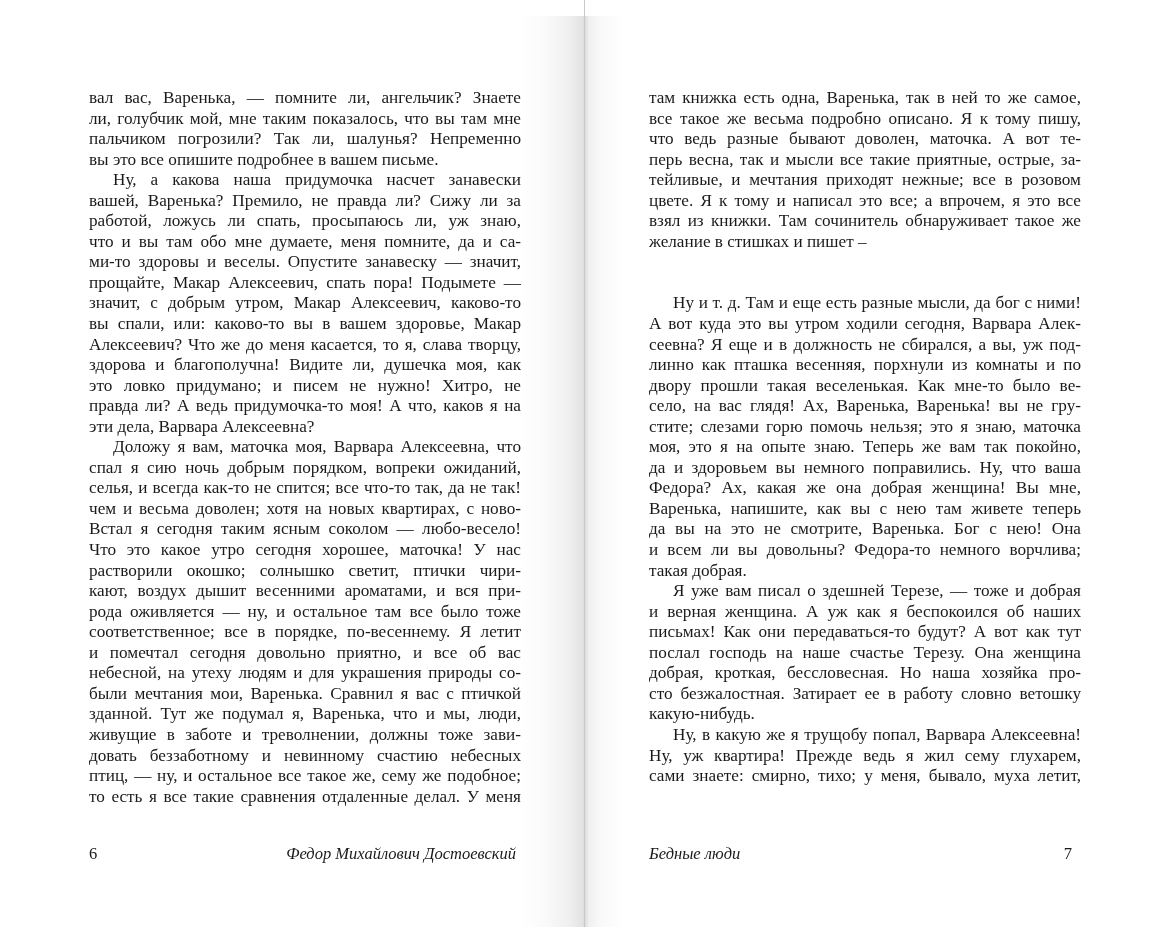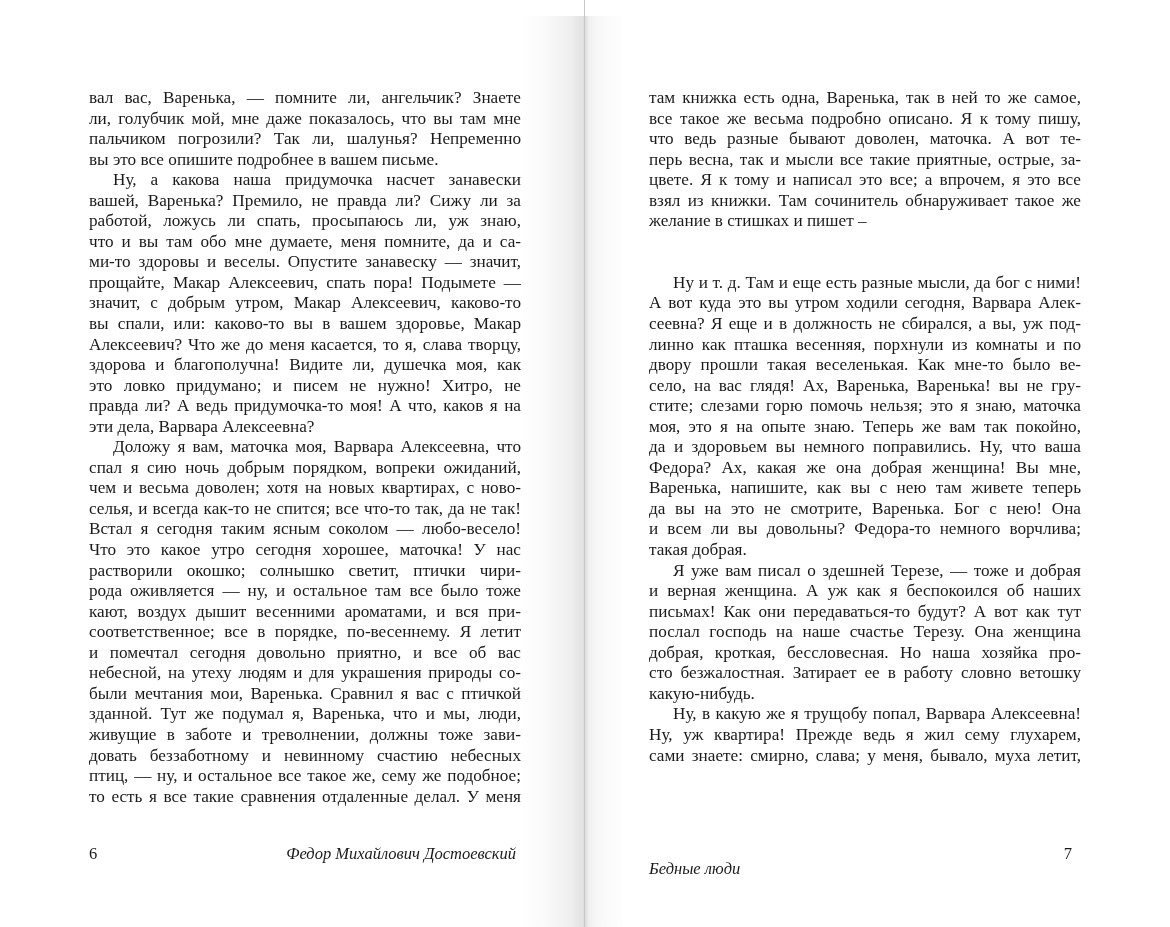--- a/index.html
+++ b/index.html
@@ -79,76 +79,77 @@
     line-height: 20px;
   }
   .folio {
     font-style: normal;
   }
   .running-head {
     font-style: italic;
   }
   .page-left .folio { left: 89px; }
   .page-left .running-head { right: 69px; text-align: left; }
-  .page-right .running-head { left: 64px; margin-top: 15px; }
+  .page-right .running-head { left: 64px; }
   .page-right .folio { left: 1067px; left: auto; right: 98px; }
 </style>
 </head>
 <body>
 
 <div class="spread">
 
   <div class="page page-left">
     <div class="column" id="left-column">
         <span class="line">вал вас, Варенька, — помните ли, ангельчик? Знаете</span>
-        <span class="line">ли, голубчик мой, мне даже показалось, что вы там мне</span>
+        <span class="line">ли, голубчик мой, мне таким показалось, что вы там мне</span>
         <span class="line">пальчиком погрозили? Так ли, шалунья? Непременно</span>
         <span class="line last">вы это все опишите подробнее в вашем письме.</span>
         <span class="line indent">Ну, а какова наша придумочка насчет занавески</span>
         <span class="line">вашей, Варенька? Премило, не правда ли? Сижу ли за</span>
         <span class="line">работой, ложусь ли спать, просыпаюсь ли, уж знаю,</span>
         <span class="line">что и вы там обо мне думаете, меня помните, да и са-</span>
         <span class="line">ми-то здоровы и веселы. Опустите занавеску — значит,</span>
         <span class="line">прощайте, Макар Алексеевич, спать пора! Подымете —</span>
         <span class="line">значит, с добрым утром, Макар Алексеевич, каково-то</span>
         <span class="line">вы спали, или: каково-то вы в вашем здоровье, Макар</span>
         <span class="line">Алексеевич? Что же до меня касается, то я, слава творцу,</span>
         <span class="line">здорова и благополучна! Видите ли, душечка моя, как</span>
         <span class="line">это ловко придумано; и писем не нужно! Хитро, не</span>
         <span class="line">правда ли? А ведь придумочка-то моя! А что, каков я на</span>
         <span class="line last">эти дела, Варвара Алексеевна?</span>
         <span class="line indent">Доложу я вам, маточка моя, Варвара Алексеевна, что</span>
         <span class="line">спал я сию ночь добрым порядком, вопреки ожиданий,</span>
+        <span class="line">селья, и всегда как-то не спится; все что-то так, да не так!</span>
         <span class="line">чем и весьма доволен; хотя на новых квартирах, с ново-</span>
-        <span class="line">селья, и всегда как-то не спится; все что-то так, да не так!</span>
         <span class="line">Встал я сегодня таким ясным соколом — любо-весело!</span>
         <span class="line">Что это какое утро сегодня хорошее, маточка! У нас</span>
         <span class="line">растворили окошко; солнышко светит, птички чири-</span>
+        <span class="line">кают, воздух дышит весенними ароматами, и вся при-</span>
         <span class="line">рода оживляется — ну, и остальное там все было тоже</span>
-        <span class="line">кают, воздух дышит весенними ароматами, и вся при-</span>
         <span class="line">соответственное; все в порядке, по-весеннему. Я летит</span>
         <span class="line">и помечтал сегодня довольно приятно, и все об вас</span>
         <span class="line">небесной, на утеху людям и для украшения природы со-</span>
         <span class="line">были мечтания мои, Варенька. Сравнил я вас с птичкой</span>
         <span class="line">зданной. Тут же подумал я, Варенька, что и мы, люди,</span>
         <span class="line">живущие в заботе и треволнении, должны тоже зави-</span>
         <span class="line">довать беззаботному и невинному счастию небесных</span>
         <span class="line">птиц, — ну, и остальное все такое же, сему же подобное;</span>
         <span class="line">то есть я все такие сравнения отдаленные делал. У меня</span>
       </div>
     <div class="footer folio">6</div>
     <div class="footer running-head">Федор Михайлович Достоевский</div>
   </div>
 
   <div class="page page-right">
     <div class="column" id="right-column">
         <span class="line">там книжка есть одна, Варенька, так в ней то же самое,</span>
         <span class="line">все такое же весьма подробно описано. Я к тому пишу,</span>
         <span class="line">что ведь разные бывают доволен, маточка. А вот те-</span>
         <span class="line">перь весна, так и мысли все такие приятные, острые, за-</span>
+        <span class="line">тейливые, и мечтания приходят нежные; все в розовом</span>
         <span class="line">цвете. Я к тому и написал это все; а впрочем, я это все</span>
         <span class="line">взял из книжки. Там сочинитель обнаруживает такое же</span>
         <span class="line last">желание в стишках и пишет –</span>
         <span class="line last blank"></span>
         <span class="line last blank"></span>
         <span class="line indent">Ну и т. д. Там и еще есть разные мысли, да бог с ними!</span>
         <span class="line">А вот куда это вы утром ходили сегодня, Варвара Алек-</span>
         <span class="line">сеевна? Я еще и в должность не сбирался, а вы, уж под-</span>
         <span class="line">линно как пташка весенняя, порхнули из комнаты и по</span>
         <span class="line">двору прошли такая веселенькая. Как мне-то было ве-</span>
@@ -163,20 +164,20 @@
         <span class="line last">такая добрая.</span>
         <span class="line indent">Я уже вам писал о здешней Терезе, — тоже и добрая</span>
         <span class="line">и верная женщина. А уж как я беспокоился об наших</span>
         <span class="line">письмах! Как они передаваться-то будут? А вот как тут</span>
         <span class="line">послал господь на наше счастье Терезу. Она женщина</span>
         <span class="line">добрая, кроткая, бессловесная. Но наша хозяйка про-</span>
         <span class="line">сто безжалостная. Затирает ее в работу словно ветошку</span>
         <span class="line last">какую-нибудь.</span>
         <span class="line indent">Ну, в какую же я трущобу попал, Варвара Алексеевна!</span>
         <span class="line">Ну, уж квартира! Прежде ведь я жил сему глухарем,</span>
-        <span class="line">сами знаете: смирно, слава; у меня, бывало, муха летит,</span>
+        <span class="line">сами знаете: смирно, тихо; у меня, бывало, муха летит,</span>
       </div>
     <div class="footer running-head">Бедные люди</div>
     <div class="footer folio">7</div>
   </div>
 
   <div class="gutter-line"></div>
 </div>
 
 </body></html>

